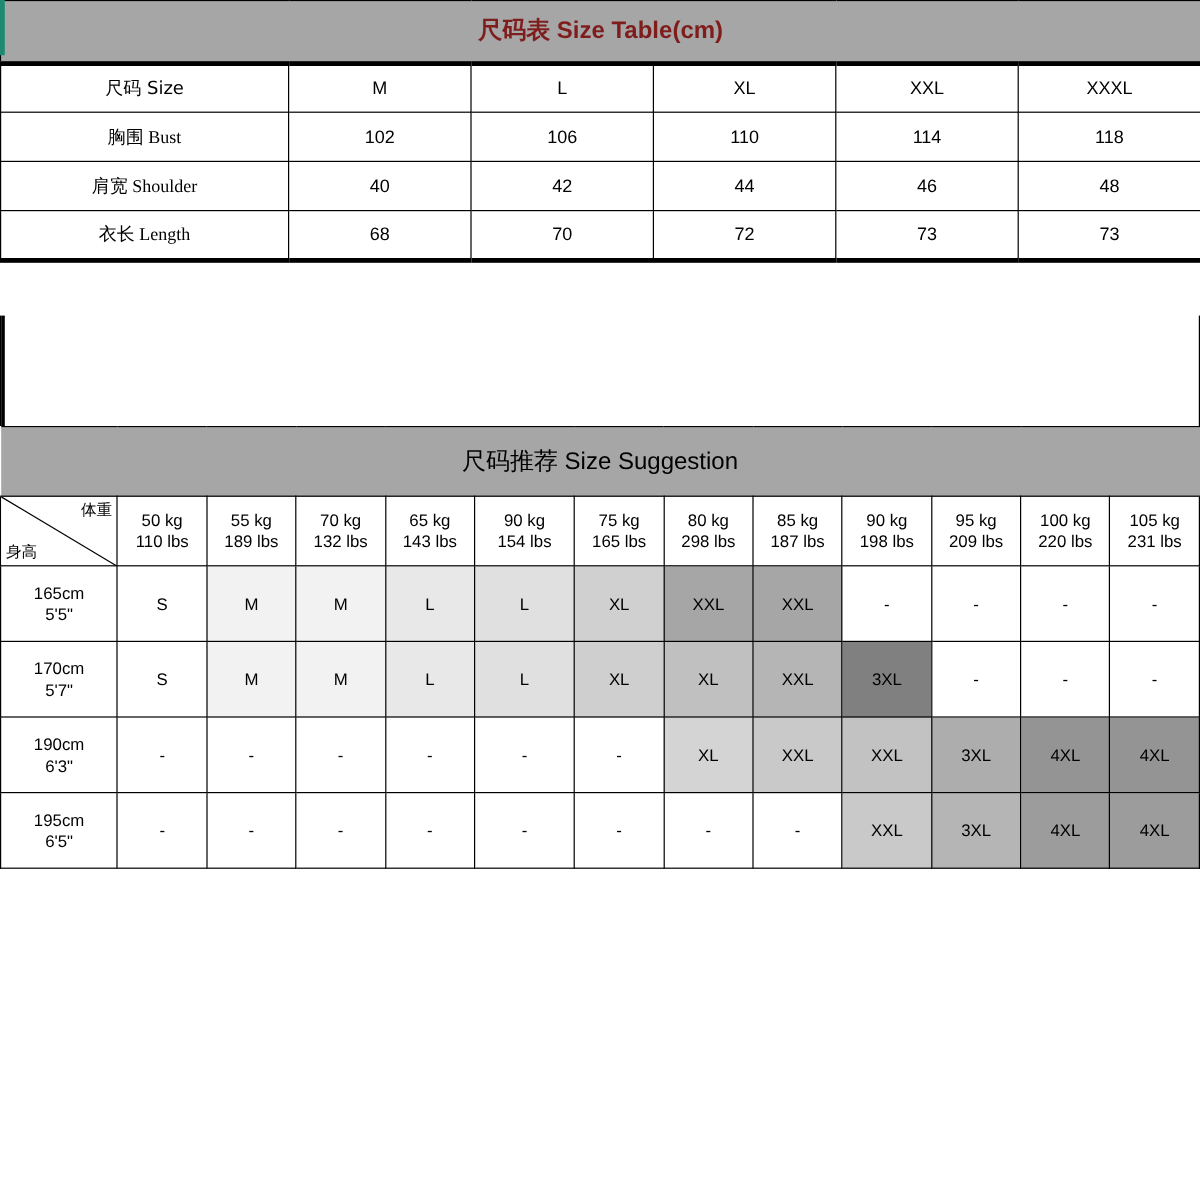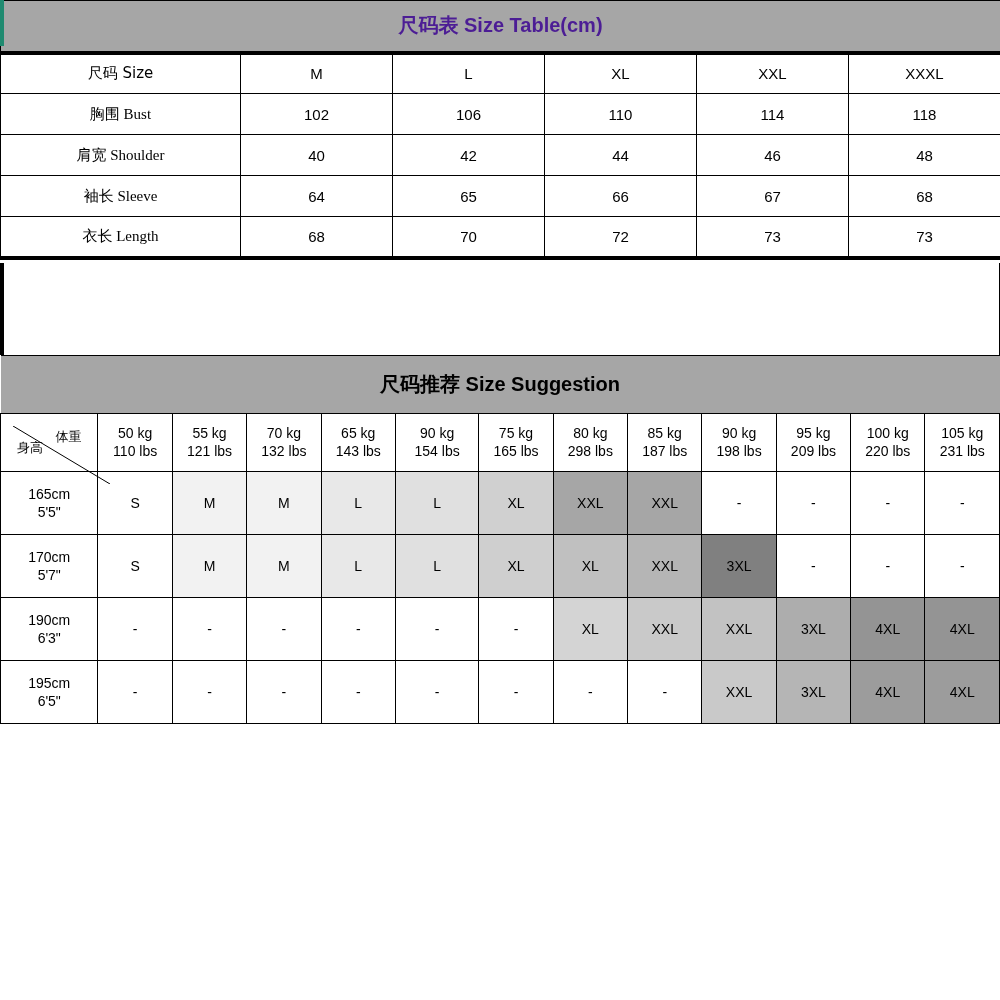--- a/index.html
+++ b/index.html
@@ -16,43 +16,43 @@
   .size-table-wrap { position:absolute; left:0; top:0; width:1000px; }
   table.sz { border-collapse: collapse; width: 1000px; table-layout: fixed; }
   table.sz td, table.sz th { border: 1px solid #000; padding: 0; }
 
   .title-row td {
     background:#a6a6a6;
     text-align:center;
     font-weight:bold;
     font-size:20px;
     height:52px;
-    color:#4c1d95;
+    color:#7f1d1d;
     border-left:none; border-right:none; border-top:none;
   }
   .sz tr.data td { height: 41px; font-size: 15px; text-align:center; background:#fff; }
   .sz td.rowhdr { font-size: 17px; text-align:center; font-family:"Liberation Serif", serif; }
   .sz td.rowhdr .cn { font-family:"DejaVu Sans", sans-serif; }
   .thickline { border-bottom: 4px solid #000 !important; }
   .thickline-top { border-top: 4px solid #000 !important; }
 
   
   .gap { position:absolute; left:0; top:263px; width:1000px; height:92px; background:#fff; border-left:1px solid #000; border-right:1px solid #000; }
   .gap-left-tick { position:absolute; left:0; top:0; width:3px; height:92px; background:#000; }
 
   
   .sug-wrap { position:absolute; left:0; top:355px; width:1000px; }
   table.sug { border-collapse: collapse; width:1000px; table-layout: fixed; }
   table.sug td { border:1px solid #000; text-align:center; font-size:14px; color:#000; }
   .sug .sug-title td {
-    background:#a6a6a6; font-weight:bold; font-size:20px; height:58px;
+    background:#a6a6a6; font-weight:normal; font-size:20px; height:58px;
     border-left:none; border-right:none;
   }
   .sug .hdr td { height:58px; font-size:14px; line-height:1.25; background:#fff; }
-  .sug .hdr td.corner { padding:12px; position:relative; background:#fff; }
+  .sug .hdr td.corner { padding:0; position:relative; background:#fff; }
   .sug tr.body td { height:63px; }
   .sug td.rowlab { font-size:14px; line-height:1.3; background:#fff; }
   .corner-inner { position:relative; width:100%; height:100%; }
   .corner-inner .w { position:absolute; right:4px; top:3px; font-size:13px; }
   .corner-inner .h { position:absolute; left:4px; bottom:3px; font-size:13px; }
   .corner-inner svg { position:absolute; left:0; top:0; }
 
   .teal-tick { position:absolute; left:0; top:0; width:4px; height:46px; background:#1f8a70; }
 </style>
 </head>
@@ -99,31 +99,20 @@
       <tr class="data">
         <td class="rowhdr">
           <span class="cn">肩宽</span>
           <span>Shoulder</span>
         </td>
         <td>40</td>
         <td>42</td>
         <td>44</td>
         <td>46</td>
         <td>48</td>
-      </tr>
-      <tr class="data">
-        <td class="rowhdr">
-          <span class="cn">袖长</span>
-          <span>Sleeve</span>
-        </td>
-        <td>64</td>
-        <td>65</td>
-        <td>66</td>
-        <td>67</td>
-        <td>68</td>
       </tr>
       <tr class="data">
         <td class="rowhdr thickline">
           <span class="cn">衣长</span>
           <span>Length</span>
         </td>
         <td class="thickline">68</td>
         <td class="thickline">70</td>
         <td class="thickline">72</td>
         <td class="thickline">73</td>
@@ -167,21 +156,21 @@
                 <span class="w">体重</span>
                 <span class="h">身高</span>
               </div>
             </td>
             <td>
               <div>50 kg</div>
               <div>110 lbs</div>
             </td>
             <td>
               <div>55 kg</div>
-              <div>121 lbs</div>
+              <div>189 lbs</div>
             </td>
             <td>
               <div>70 kg</div>
               <div>132 lbs</div>
             </td>
             <td>
               <div>65 kg</div>
               <div>143 lbs</div>
             </td>
             <td>

